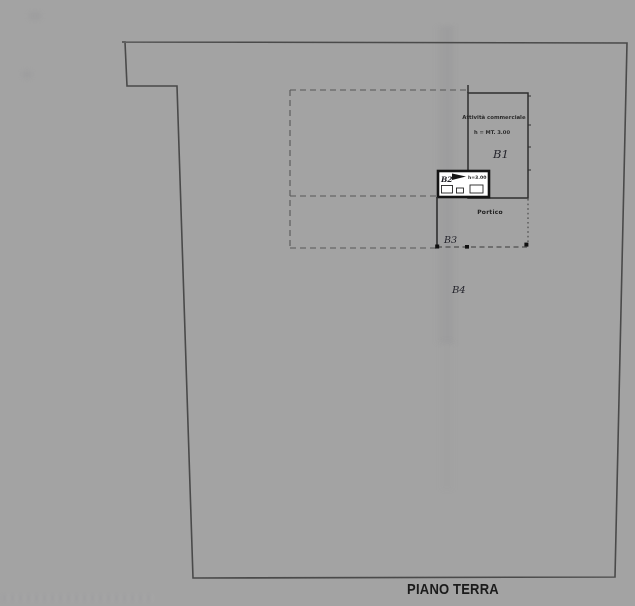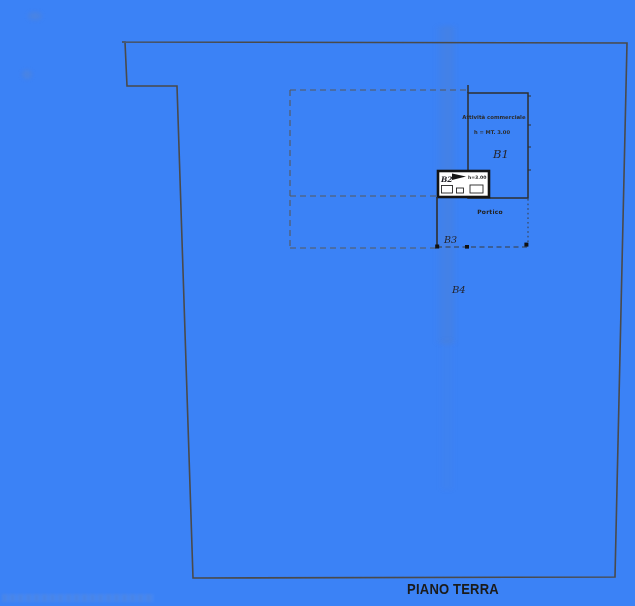--- a/index.html
+++ b/index.html
@@ -2,21 +2,21 @@
 <html><head>
 <meta charset="utf-8">
 <style>
   html,body{margin:0;padding:0;}
   body{
     width:635px;height:606px;overflow:hidden;
     background:#fdfdfc;
     font-family:"Liberation Sans", sans-serif;
     position:relative;
   }
-  .page{position:absolute;inset:0;background:#3b82f6;}
+  .page{position:absolute;inset:0;background:#a3a3a3;}
   svg{position:absolute;left:0;top:0;}
   .plan-title{
     position:absolute;left:383px;top:581px;width:140px;
     text-align:center;
     font-family:"Liberation Sans", sans-serif;
     font-weight:bold;font-size:14px;letter-spacing:.2px;
     color:#1b1b1b;transform:scaleX(.93);
   }
   .scan-streak{
     position:absolute;left:434px;top:26px;width:24px;height:318px;

